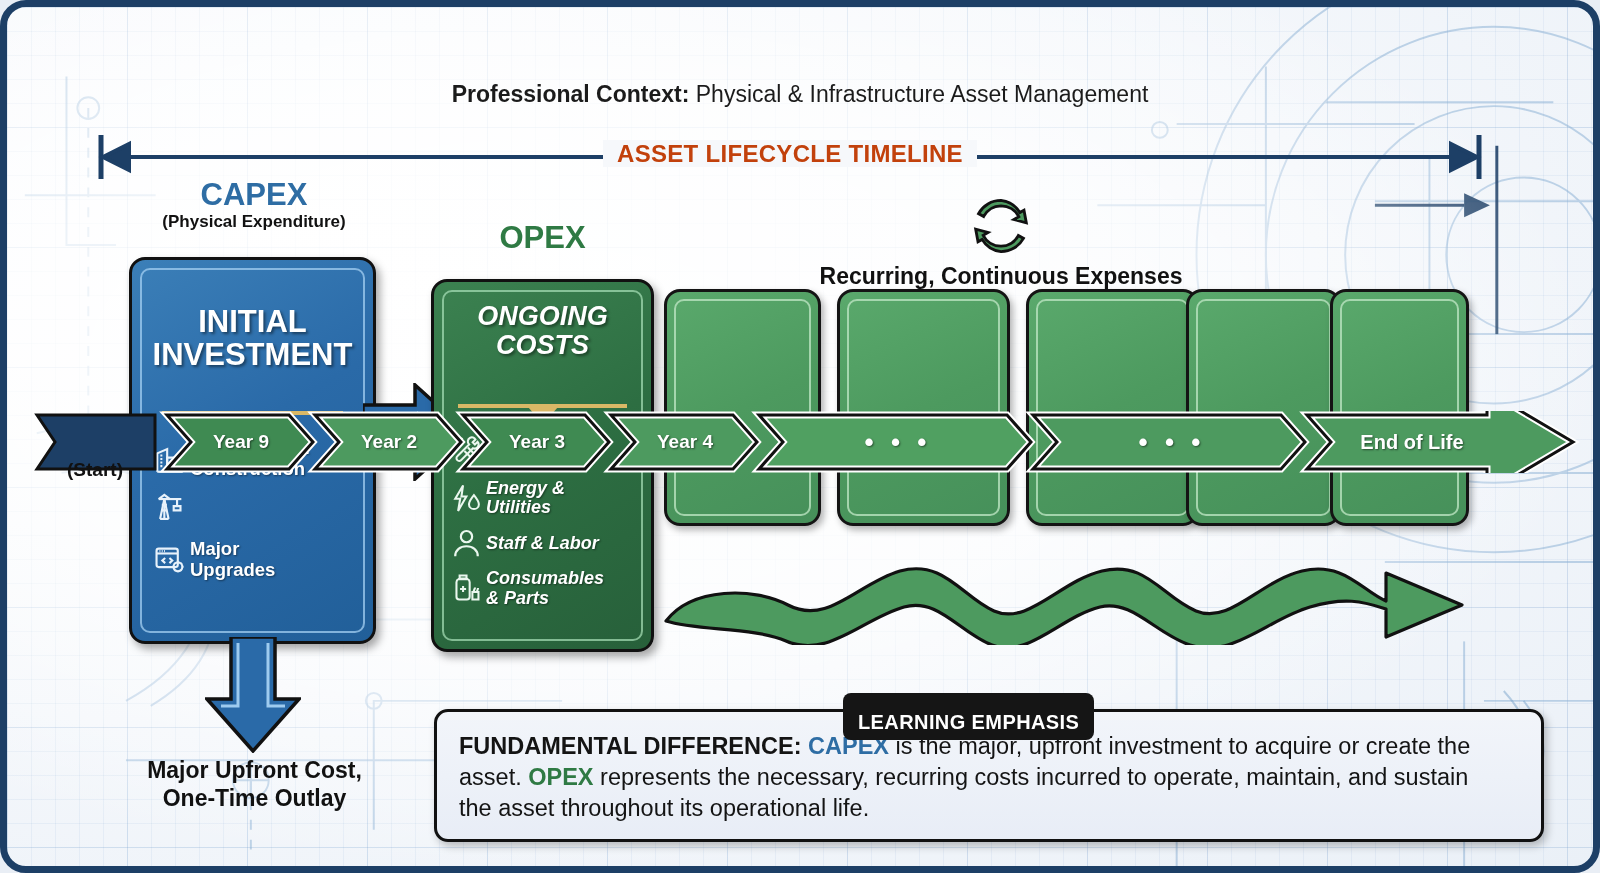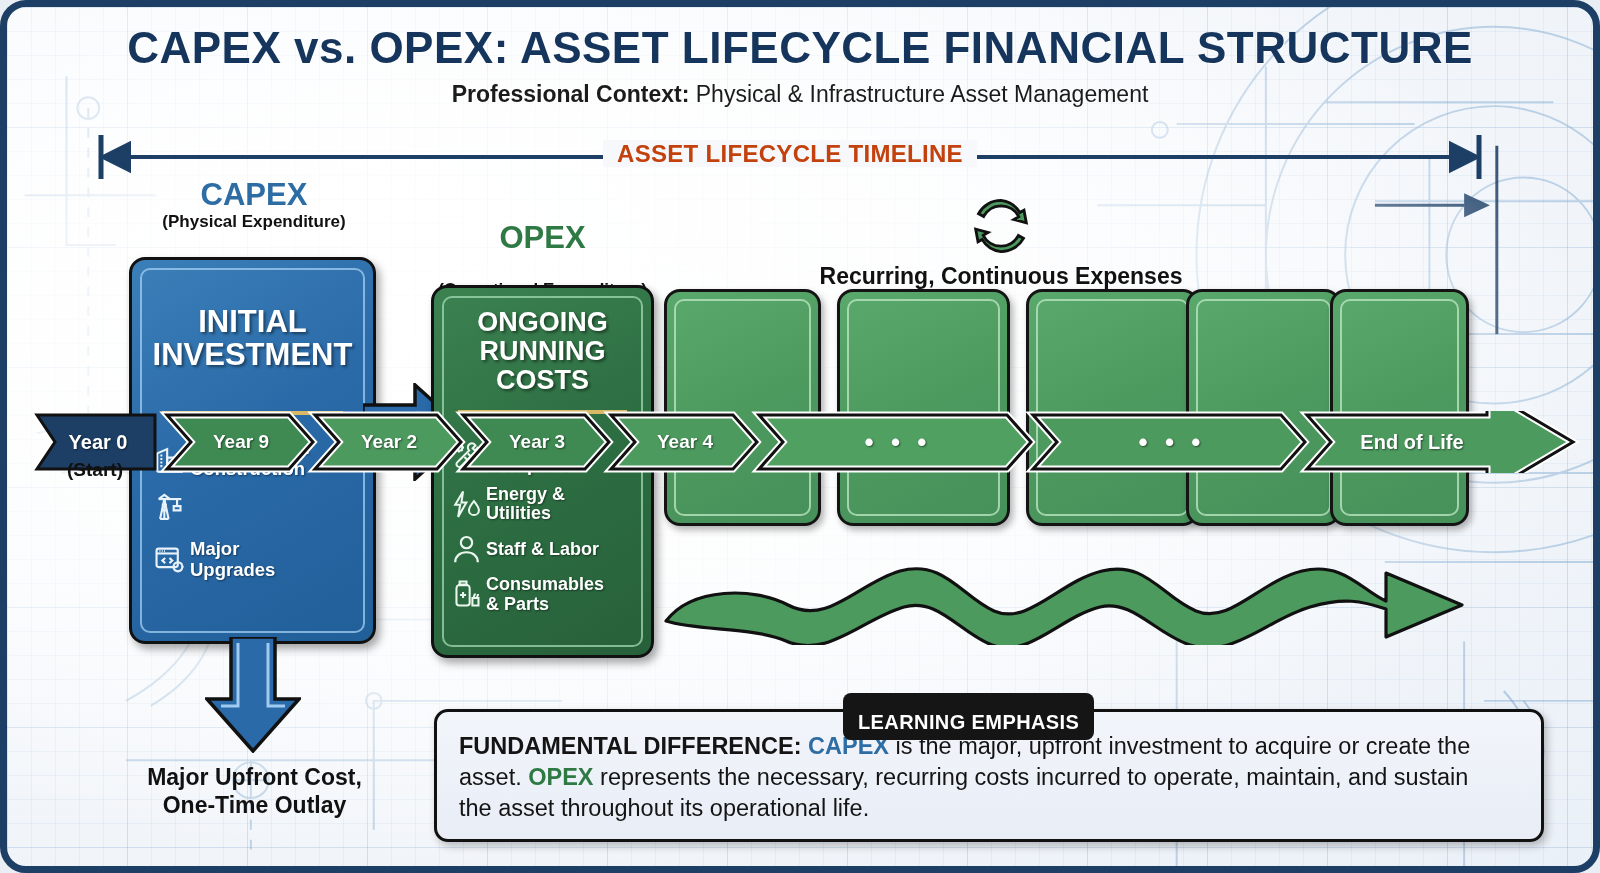--- a/index.html
+++ b/index.html
@@ -92,39 +92,40 @@
   .bullet .ic{width:40px;flex:0 0 40px;display:flex;align-items:center;justify-content:center;}
   .bullet .tx{
     font-size:18.5px;font-weight:bold;color:#fff;line-height:1.12;
     text-shadow:1px 1px 2px rgba(0,0,0,.45);
   }
 
   
   .capex-down{position:absolute;left:198px;top:630px;width:96px;height:116px;}
   .capex-foot{
     position:absolute;left:110px;top:750px;width:275px;text-align:center;
-    font-size:23px;font-weight:bold;color:#111;line-height:1.2;margin-top:7px;
+    font-size:23px;font-weight:bold;color:#111;line-height:1.2;
   }
 
   
   .connector{position:absolute;left:356px;top:376px;width:110px;height:98px;}
 
   
   .opex-head{
     position:absolute;left:412px;top:215px;width:247px;text-align:center;
   }
   .opex-head .big{font-size:31px;font-weight:bold;color:#2f7a44;line-height:1.05;}
   .opex-head .small{font-size:17px;font-weight:bold;color:#111;margin-top:25px;}
 
   .opex-box{
-    position:absolute;left:424px;top:278px;width:223px;height:373px;
+    position:absolute;left:424px;top:272px;width:223px;height:373px;
     box-sizing:border-box;
     background:linear-gradient(150deg,#3c8251 0%,#2d6e42 48%,#27603a 100%);
     border:3.5px solid #111;border-radius:16px;
     box-shadow:4px 5px 9px rgba(0,0,0,.35);
+    font-style:italic;
   }
   .opex-box .inner-rule{
     position:absolute;inset:8px;border:2px solid rgba(170,225,185,.7);border-radius:10px;
     pointer-events:none;
   }
   .opex-title{
     position:absolute;left:0;right:0;top:20px;text-align:center;
     font-size:27px;font-weight:bold;color:#fff;line-height:1.07;
     text-shadow:2px 2px 3px rgba(0,0,0,.45);
   }
@@ -252,21 +253,20 @@
       <path d="M1530 700 q40 50 0 100"></path>
     </g>
     <g stroke="#1d3f66" fill="none" stroke-width="3" opacity=".9">
       <path d="M1380 200 L1470 200"></path>
       <path d="M1503 140 L1503 330"></path>
     </g>
     <polygon points="1470,188 1496,200 1470,212" fill="#1d3f66" opacity=".9"></polygon>
   </svg>
   <div class="bp-wash"></div>
 
-  <div class="title">CAPEX vs. OPEX: ASSET LIFECYCLE FINANCIAL STRUCTURE</div>
   <div class="subtitle">
     <b>Professional Context:</b><span> Physical &amp; Infrastructure Asset Management</span>
   </div>
 
   <div class="lt-wrap">
     <svg width="1390" height="48" viewBox="0 0 1390 48">
       <g stroke="#1d3f66" stroke-width="4" fill="#1d3f66">
         <path d="M6 0 L6 44" stroke-width="5"></path>
         <path d="M1384 0 L1384 44" stroke-width="5"></path>
         <path d="M22 22 L1368 22" stroke-width="4"></path>
@@ -357,21 +357,20 @@
 
   <div class="opex-head">
     <div class="big">OPEX</div>
     <div class="small">(Operational Expenditure)</div>
   </div>
 
   <div class="opex-box">
     <div class="inner-rule"></div>
     <div class="opex-title">
       <div>ONGOING</div>
-      <div>RUNNING</div>
       <div>COSTS</div>
     </div>
     <div class="opex-gold"></div>
     <div class="opex-bullets">
 
       <div class="ob">
         <span class="ic">
           <svg width="33" height="33" viewBox="0 0 24 24" fill="none" stroke="#eaf7ee" stroke-width="1.5">
             <circle cx="6.6" cy="6.2" r="2.4"></circle>
             <path d="M6.6 2.6v1.1M6.6 8.7v1.1M3 6.2h1.1M9.1 6.2h1.1M4.1 3.7l.8.8M8.3 7.9l.8.8M9.1 3.7l-.8.8M4.1 8.7l.8-.8"></path>
@@ -455,21 +454,20 @@
       <path d="M160,4 282,4 306,31 282,58 160,58 184,31Z"></path>
       <path d="M308,4 430,4 454,31 430,58 308,58 332,31Z"></path>
       <path d="M456,4 578,4 602,31 578,58 456,58 480,31Z"></path>
       <path d="M604,4 726,4 750,31 726,58 604,58 628,31Z"></path>
       <path d="M752,4 1000,4 1024,31 1000,58 752,58 776,31Z"></path>
       <path d="M1026,4 1274,4 1298,31 1274,58 1026,58 1050,31Z"></path>
       <path d="M1300,4 1480,4 1480,-20 1566,31 1480,82 1480,58 1300,58 1324,31Z"></path>
     </g>
   </svg>
 
-  <div class="year0-text">Year 0</div>
   <div class="start-text">(Start)</div>
 
   <div class="tl-text" style="left:168px;width:132px;">Year 9</div>
   <div class="tl-text" style="left:316px;width:132px;">Year 2</div>
   <div class="tl-text" style="left:464px;width:132px;">Year 3</div>
   <div class="tl-text" style="left:612px;width:132px;">Year 4</div>
   <div class="tl-text dots" style="left:762px;width:258px;">• • •</div>
   <div class="tl-text dots" style="left:1036px;width:258px;">• • •</div>
   <div class="tl-text eol" style="left:1320px;width:170px;">End of Life</div>
 

